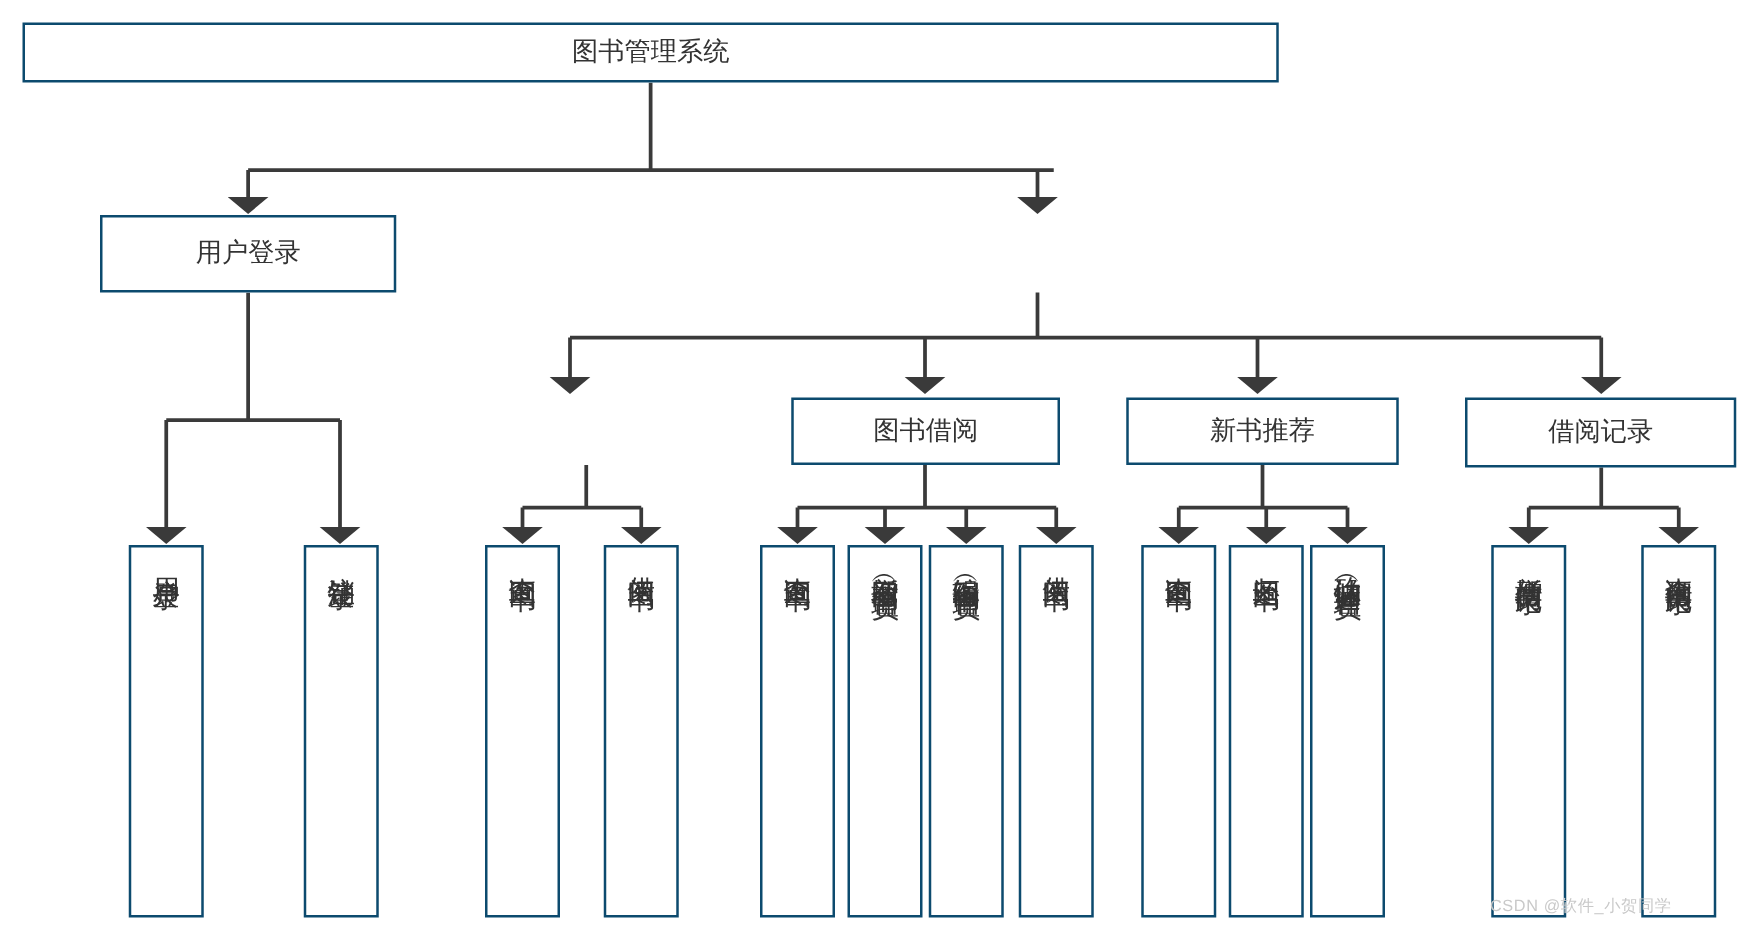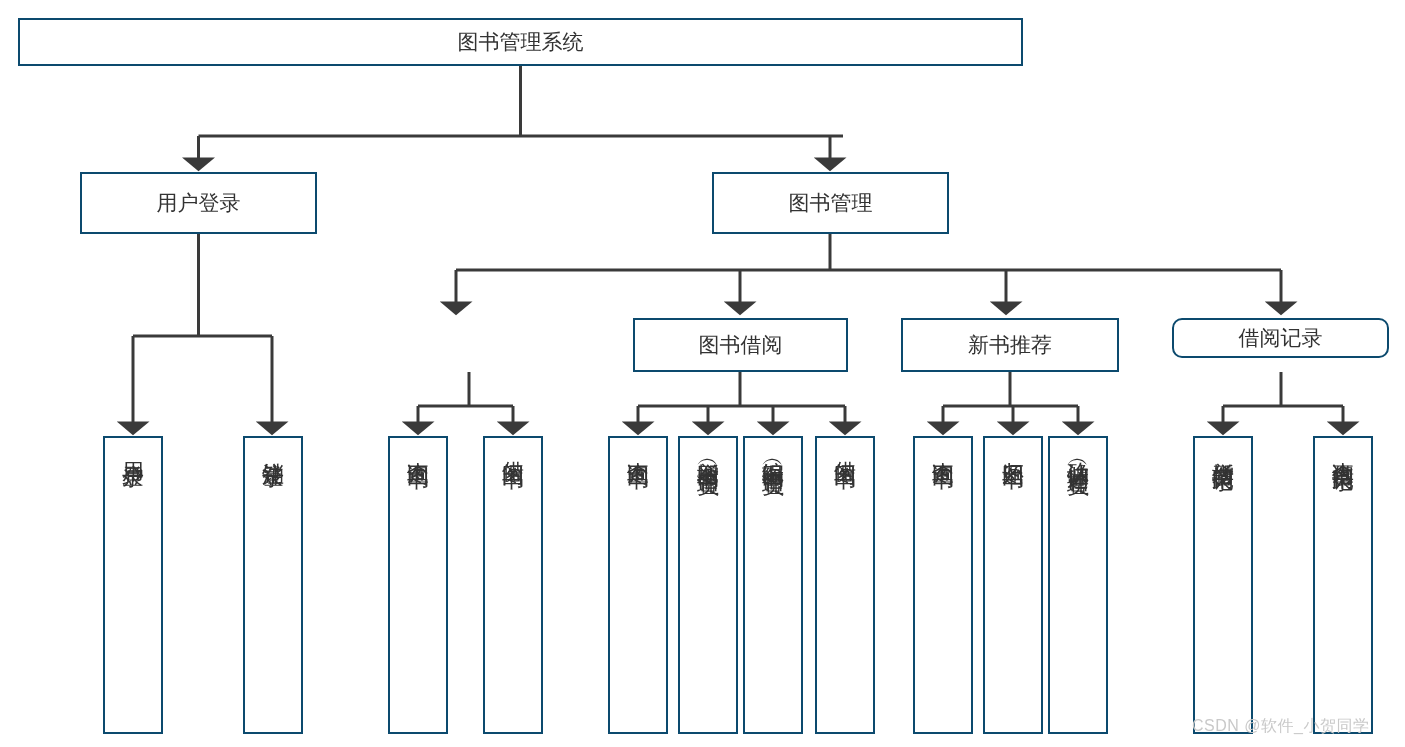--- a/index.html
+++ b/index.html
@@ -57,21 +57,21 @@
     writing-mode: vertical-rl;
     text-orientation: upright;
     font-size: 22px;
     letter-spacing: 2px;
     line-height: 1;
     white-space: nowrap;
   }
   .watermark {
     position: absolute;
     color: #c9c9c9;
-    font-size: 16px;
+    font-size: 13px;
     letter-spacing: 0.5px;
     white-space: nowrap;
     z-index: 5;
   }
 </style>
 </head>
 <body>
 
 <div id="diagram-canvas">
 
@@ -125,31 +125,28 @@
     </g>
   </svg>
 
   <div class="node node-root" style="left:18px; top:18px; width:1005px; height:48px;">
     <span class="node-label">图书管理系统</span>
   </div>
 
   <div class="node node-l1" style="left:80px; top:172px; width:237px; height:62px;">
     <span class="node-label">用户登录</span>
   </div>
-  <div class="node node-l1" style="left:712px; top:172px; width:237px; height:62px;">
-    <span class="node-label">图书管理</span>
-  </div>
 
   <div class="node node-l2" style="left:633px; top:318px; width:215px; height:54px;">
     <span class="node-label">图书借阅</span>
   </div>
   <div class="node node-l2" style="left:901px; top:318px; width:218px; height:54px;">
     <span class="node-label">新书推荐</span>
   </div>
-  <div class="node node-l2" style="left:1172px; top:318px; width:217px; height:40px;border-radius:10px;">
+  <div class="node node-l2" style="left:1172px; top:318px; width:217px; height:56px;">
     <span class="node-label">借阅记录</span>
   </div>
 
   <div class="node node-leaf" style="left:103px; top:436px; width:60px; height:298px;">
     <span class="node-label">用户登录</span>
   </div>
   <div class="node node-leaf" style="left:243px; top:436px; width:60px; height:298px;">
     <span class="node-label">注销登录</span>
   </div>
 

